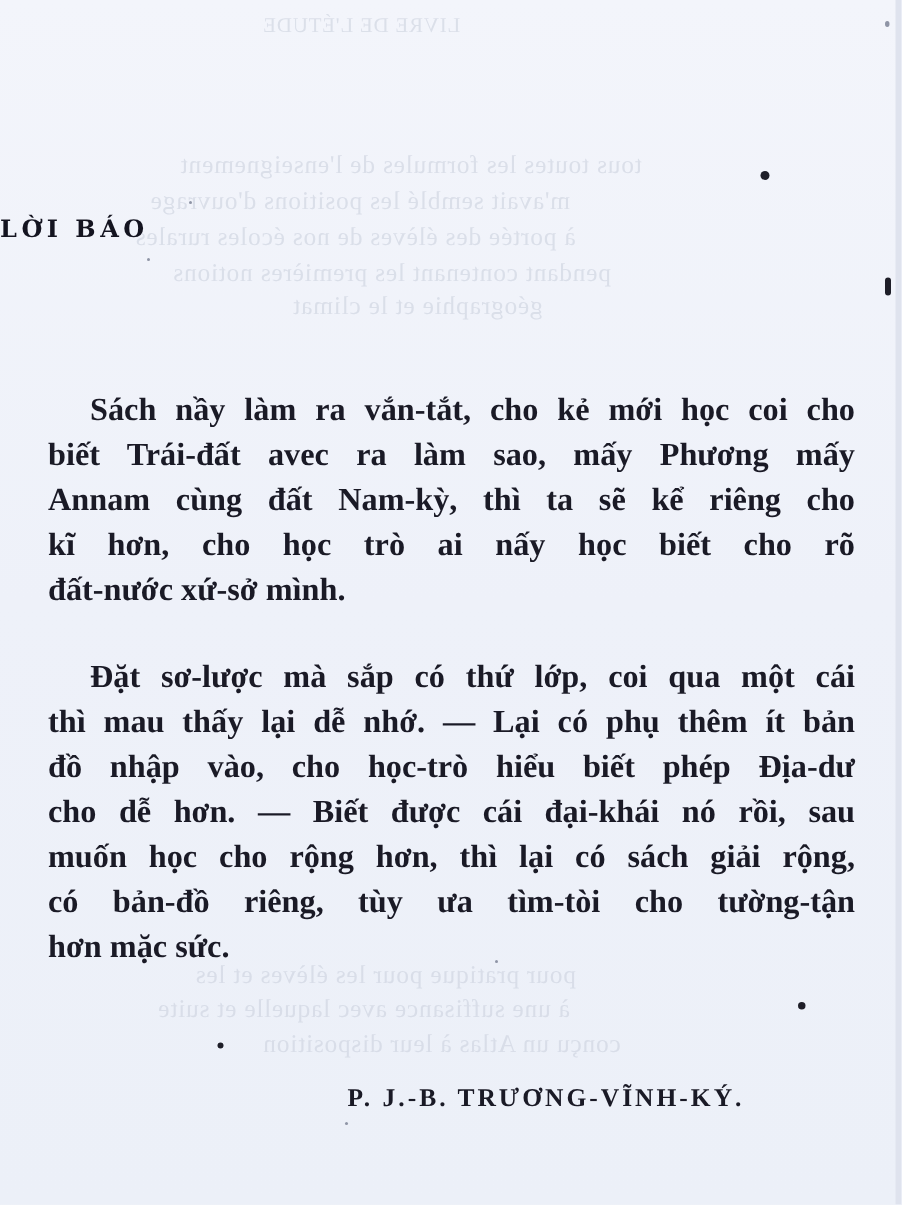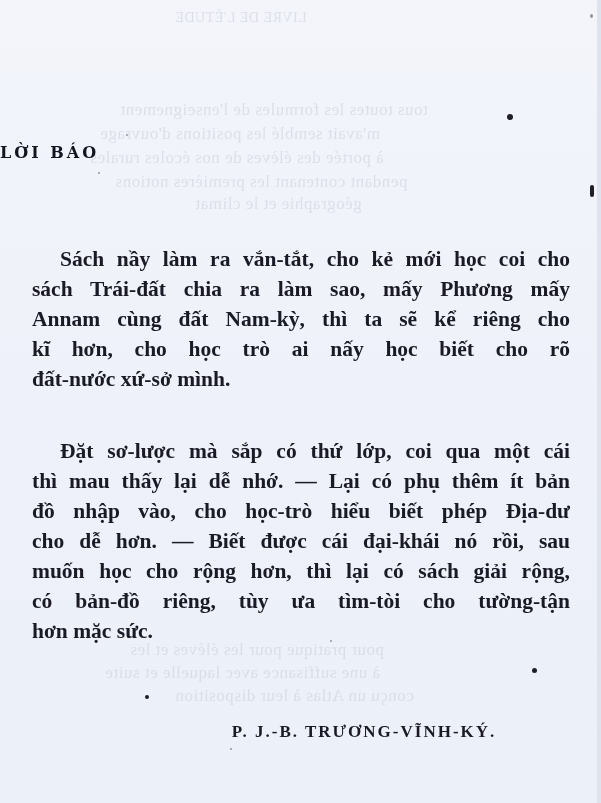--- a/index.html
+++ b/index.html
@@ -65,21 +65,21 @@
       display: block;
       white-space: nowrap;
       text-align-last: justify;
     }
     .line.last {
       text-align-last: left;
     }
     .indent {
       padding-left: 28px;
     }
-    .para1 { top: 244px; }
+    .para1 { top: 258px; }
     .para2 { top: 436px; }
     .signature {
       position: absolute;
       left: 0; width: 598px;
       top: 722px;
       text-align: center;
       font-family: "Liberation Serif", serif;
       font-size: 17px;
       font-weight: bold;
       letter-spacing: 2px;
@@ -110,21 +110,21 @@
   <div class="bleed" style="left:115px; top:172px;">pendant contenant les premières notions</div>
   <div class="bleed" style="left:195px; top:194px;">géographie et le climat</div>
   <div class="bleed" style="left:130px; top:640px;">pour pratique pour les élèves et les</div>
   <div class="bleed" style="left:105px; top:663px;">à une suffisance avec laquelle et suite</div>
   <div class="bleed" style="left:175px; top:686px;">conçu un Atlas à leur disposition</div>
 
   <div class="title">LỜI BÁO</div>
 
   <div class="body-text para1">
     <span class="line indent">Sách nầy làm ra vắn-tắt, cho kẻ mới học coi cho</span>
-    <span class="line">sách Trái-đất chia ra làm sao, mấy Phương mấy</span>
+    <span class="line">biết Trái-đất avec ra làm sao, mấy Phương mấy</span>
     <span class="line">Annam cùng đất Nam-kỳ, thì ta sẽ kể riêng cho</span>
     <span class="line">kĩ hơn, cho học trò ai nấy học biết cho rõ</span>
     <span class="line last">đất-nước xứ-sở mình.</span>
   </div>
 
   <div class="body-text para2">
     <span class="line indent">Đặt sơ-lược mà sắp có thứ lớp, coi qua một cái</span>
     <span class="line">thì mau thấy lại dễ nhớ. — Lại có phụ thêm ít bản</span>
     <span class="line">đồ nhập vào, cho học-trò hiểu biết phép Địa-dư</span>
     <span class="line">cho dễ hơn. — Biết được cái đại-khái nó rồi, sau</span>

